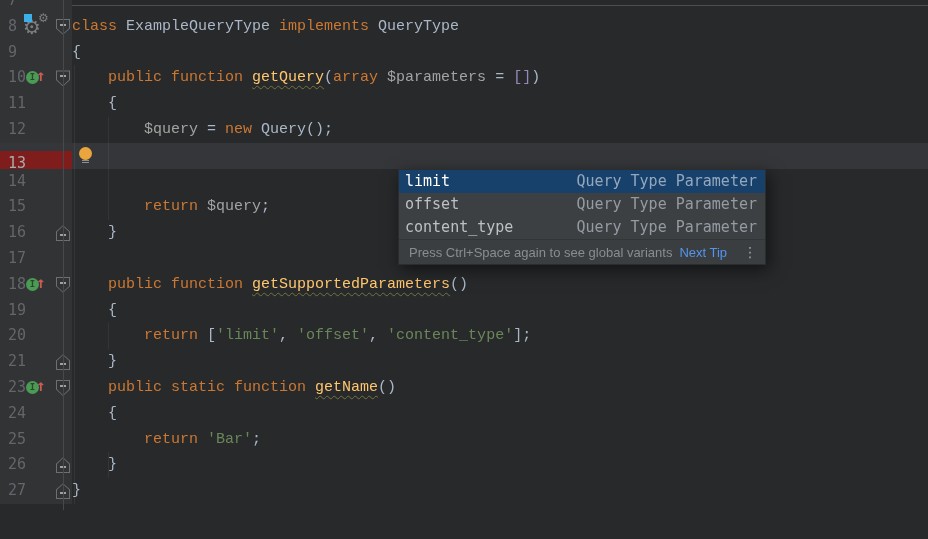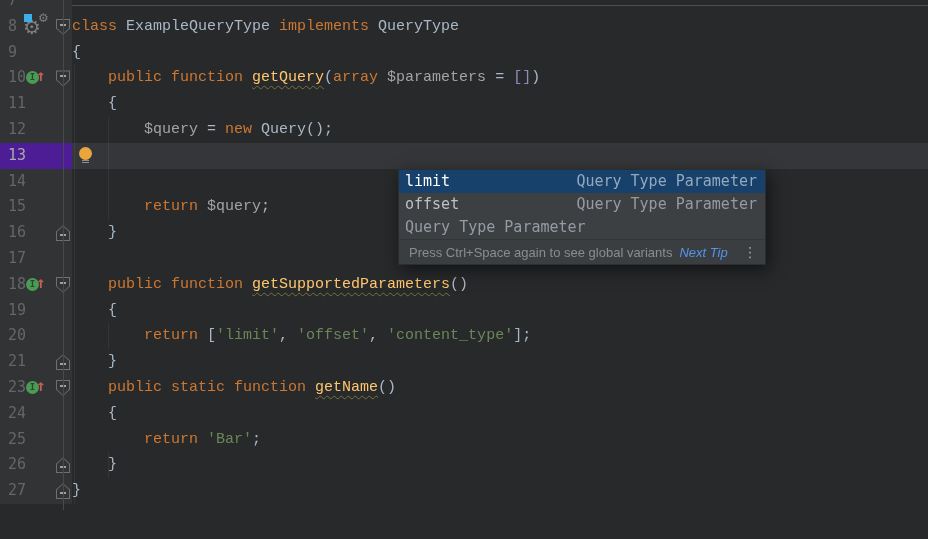--- a/index.html
+++ b/index.html
@@ -2,21 +2,21 @@
 <html><head>
 <meta charset="utf-8">
 <style>
   html,body{margin:0;padding:0;background:#1e1e1e;}
   .screen{position:relative;width:928px;height:539px;background:#28292b;overflow:hidden;
           font-family:"DejaVu Sans Mono",monospace;font-size:15px;cursor:text;}
   .rows{position:absolute;left:0;top:-12px;right:0;z-index:1;}
   .row{display:flex;height:25.8px;line-height:25.8px;position:relative;}
   .row.current{background:#343639;}
   .gut{width:72px;flex:none;background:#313335;position:relative;}
-  .row.current .gut{background:#4c1d95;}
+  .row.current .gut{background:#7f1d1d;margin-top:8px;}
   .num{position:absolute;left:8px;color:#63666a;}
   .row.current .num{color:#a9abad;}
   .code{flex:1;white-space:pre;position:relative;font-family:Liberation Mono, monospace;}
   .tk-kw{color:#cc7832;}
   .tk-id{color:#a9b7c6;}
   .tk-fn{color:#ffc66d;text-decoration-line:underline;text-decoration-style:wavy;
          text-decoration-color:#72743f;text-decoration-thickness:1px;text-underline-offset:4px;}
   .tk-var{color:#a3a3a3;}
   .tk-str{color:#6a8759;}
   .tk-pl{color:#a9b7c6;}
@@ -58,21 +58,21 @@
          border:1px solid #2b2d2f;box-shadow:3px 5px 16px rgba(0,0,0,0.55);z-index:10;
          box-sizing:border-box;}
   .pitem{display:flex;height:23px;line-height:23px;padding:0 8px 0 6px;
          justify-content:space-between;color:#bdc0c4;cursor:pointer;}
   .pitem.selected{background:#17416b;color:#ffffff;}
   .ptype{color:#959ba3;text-align:center;}
   .pitem.selected .ptype{color:#94a8bd;}
   .pfoot{display:flex;align-items:center;height:24px;background:#3b3e41;border-top:1px solid #333537;
          font-family:"Liberation Sans",sans-serif;font-size:13px;color:#898d90;
          padding:0 8px 0 10px;gap:7px;text-align:right;}
-  .pfoot .nexttip{color:#5394ec;text-decoration:none;cursor:pointer;font-style:italic;}
+  .pfoot .nexttip{color:#5394ec;text-decoration:none;cursor:pointer;}
   .kebab{margin-left:auto;color:#a2a6a9;font-size:14px;cursor:pointer;line-height:14px;}
 </style>
 </head>
 <body>
 
 <div class="screen">
   <div id="rows" class="rows">
       <div class="row">
         <div class="gut">
           <span class="num">7</span>
@@ -263,20 +263,21 @@
     <div id="popup-items">
         <div class="pitem selected">
           <span class="plabel">limit</span>
           <span class="ptype">Query Type Parameter</span>
         </div>
         <div class="pitem">
           <span class="plabel">offset</span>
           <span class="ptype">Query Type Parameter</span>
         </div>
         <div class="pitem">
+          <span class="plabel">content_type</span>
           <span class="ptype">Query Type Parameter</span>
         </div>
       </div>
     <div class="pfoot">
       <span>Press Ctrl+Space again to see global variants</span>
       <span class="nexttip">Next Tip</span>
       <span class="kebab">⋮</span>
     </div>
   </div>
 </div>

